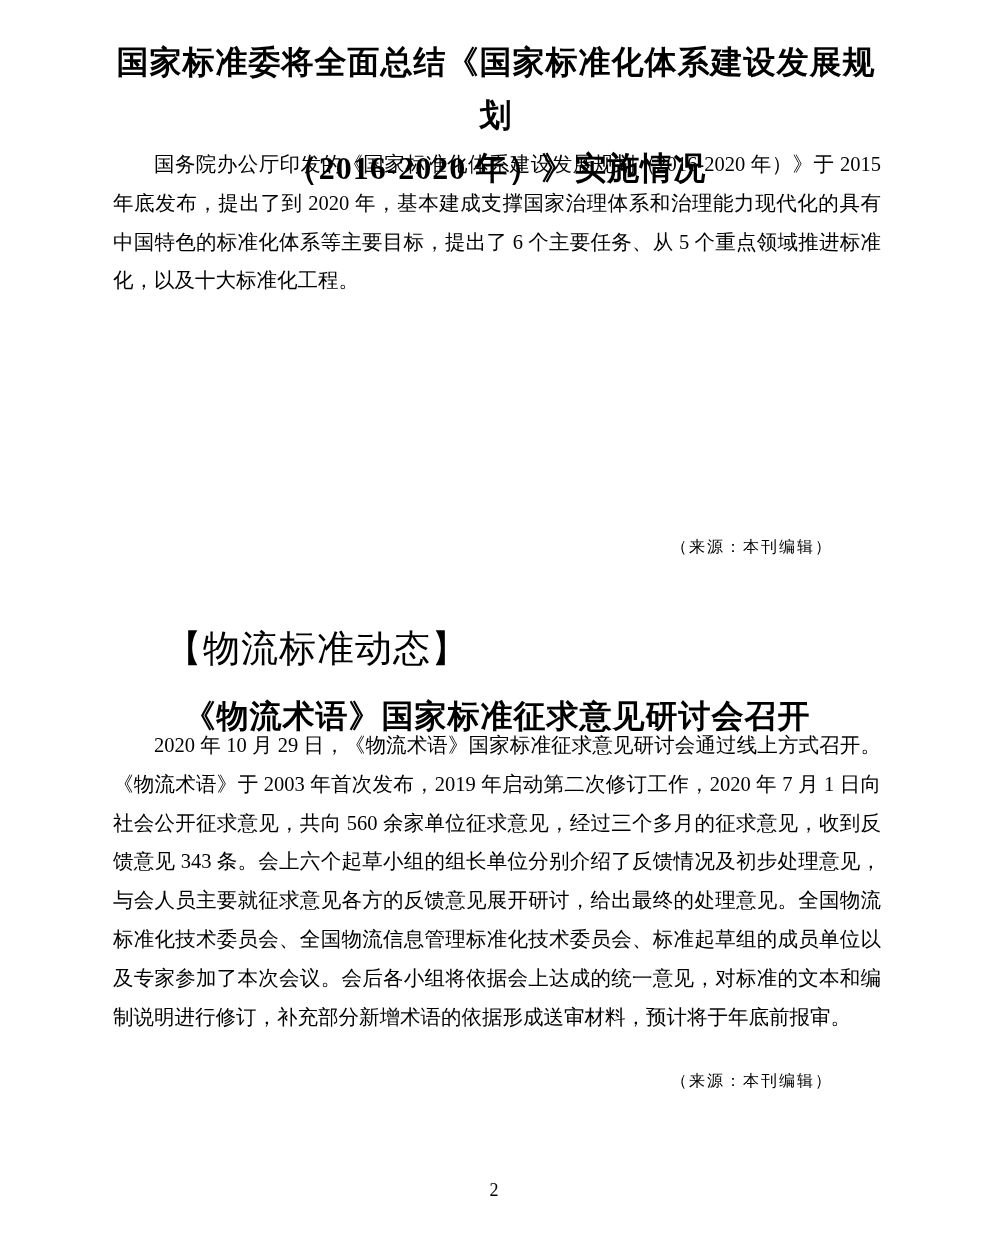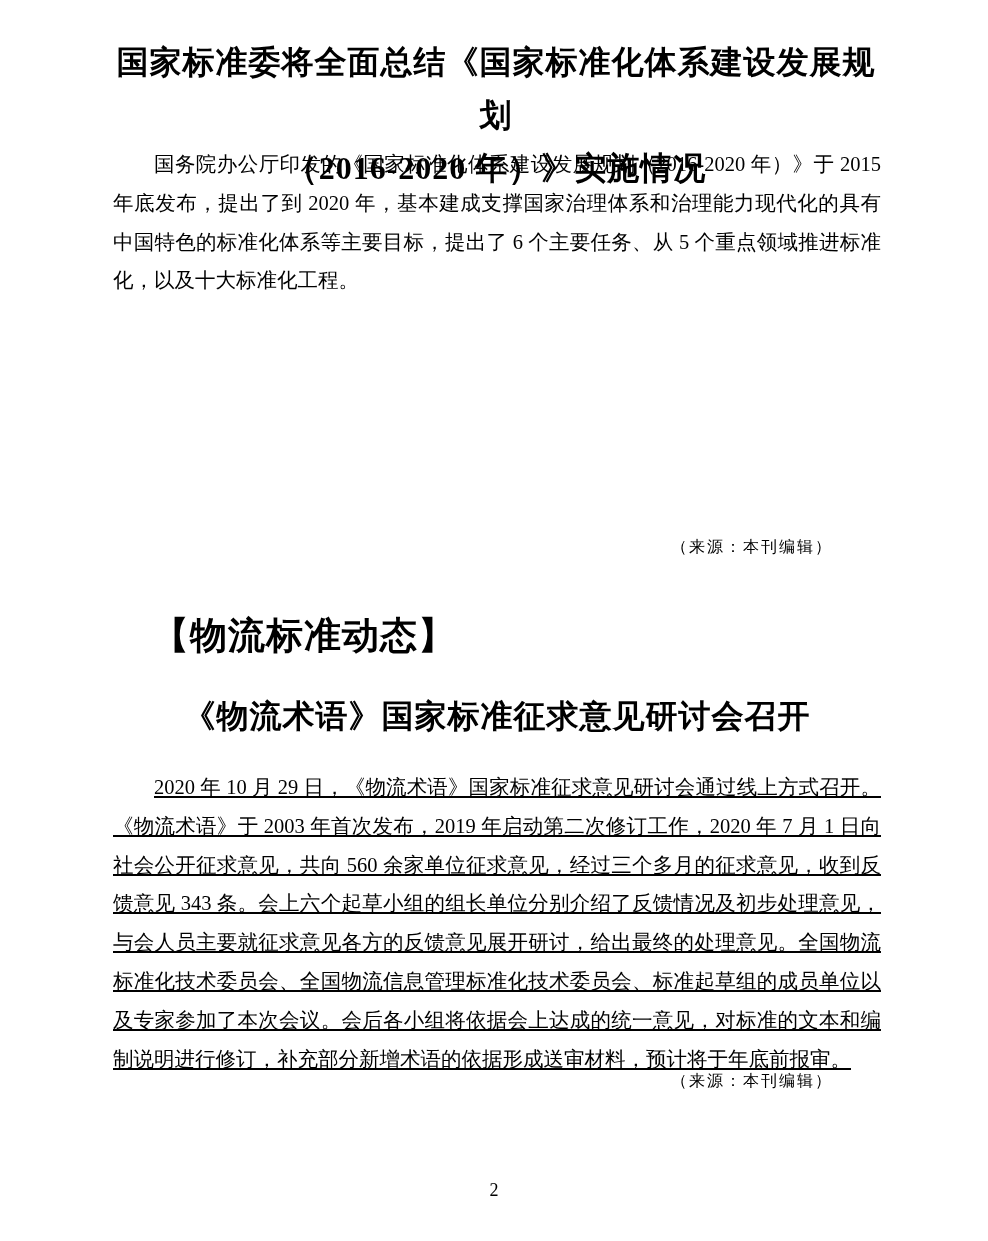--- a/index.html
+++ b/index.html
@@ -34,41 +34,41 @@
     font-size: 20.5px;
     line-height: 38.8px;
     text-align: justify;
     text-justify: inter-ideograph;
   }
   .body-block p {
     margin: 0;
     text-indent: 2em;
   }
   .article1-body { top: 145px; }
-  .article2-body { top: 768px; text-decoration: underline; }
+  .article2-body { top: 726px; }
   .source {
     position: absolute;
     left: 113px;
     width: 768px;
     box-sizing: border-box;
     padding-right: 48px;
     text-align: right;
     font-size: 16px;
     line-height: 30px;
     letter-spacing: 2px;
   }
   .source1 { top: 532px; }
   .source2 { top: 1066px; }
   .section-heading {
     position: absolute;
     top: 606px;
     left: 148px;
-    margin: 4px;
+    margin: 17px;
     font-size: 37px;
-    font-weight: bold;
+    font-weight: normal;
     line-height: 52px;
     letter-spacing: 1px;
   }
   .article2-title {
     position: absolute;
     top: 693px;
     left: 113px;
     width: 768px;
     margin: 0;
     text-align: center;

